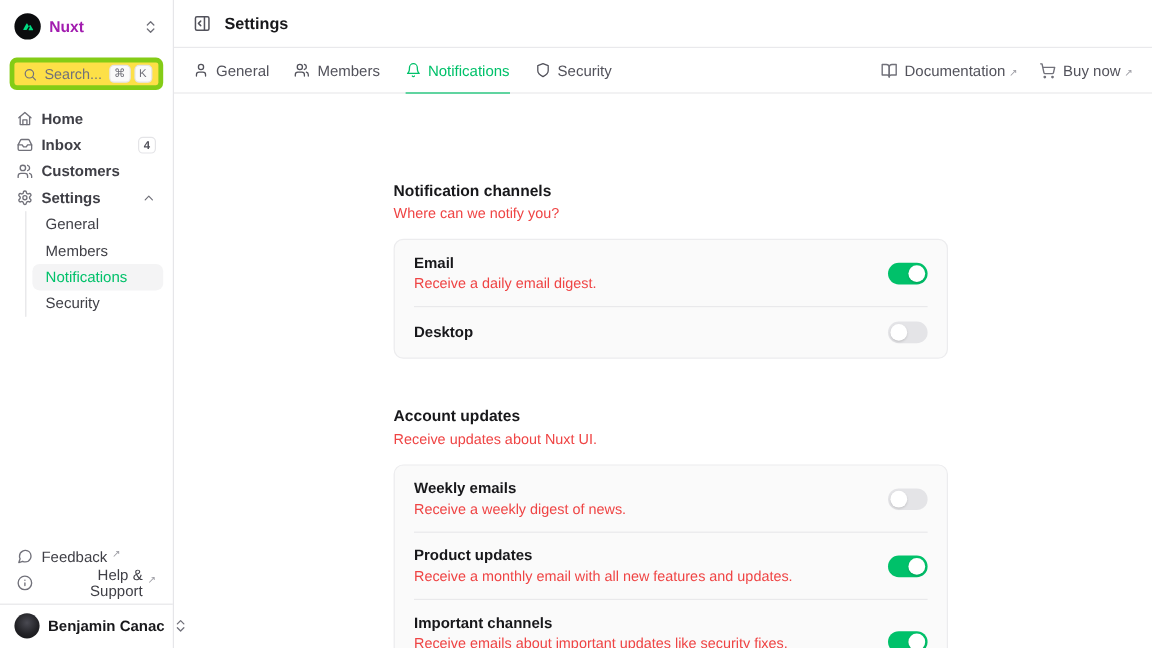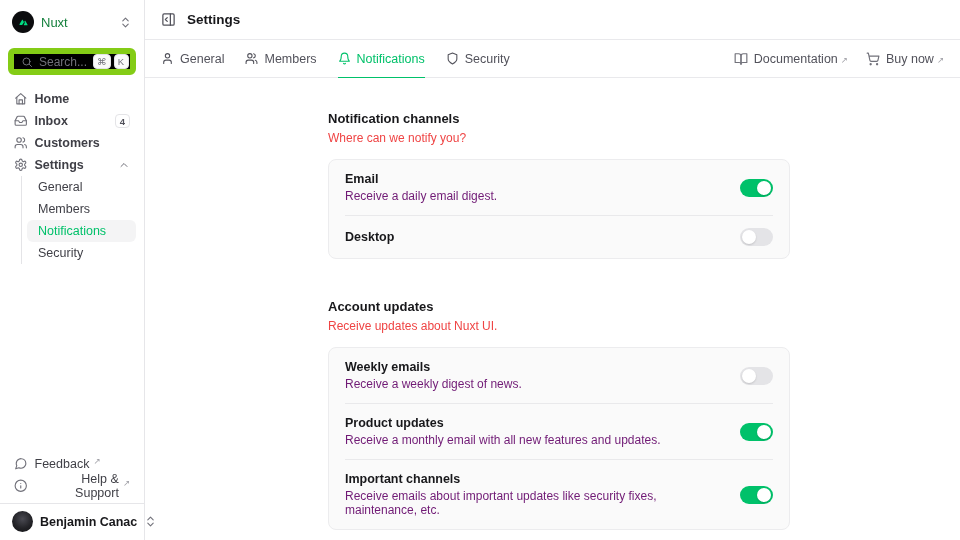--- a/index.html
+++ b/index.html
@@ -17,29 +17,29 @@
     border-right:1px solid #e6e6e9;
     display:flex; flex-direction:column;
     padding:8px 8px 0 8px; background:#fff;
   }
   .team-row { display:flex; align-items:center; gap:7px; padding:3px 4px; border-radius:6px; cursor:pointer; }
   .team-logo {
     width:22px; height:22px; border-radius:50%;
     background:#0b0c0e; display:flex; align-items:center; justify-content:center; flex-shrink:0;
   }
   .team-logo svg { width:12px; height:12px; }
-  .team-name { font-size:13px; font-weight:400; color:#15803d; flex:1; }
+  .team-name { font-size:13px; font-weight:700; color:#a21caf; flex:1; }
   .selector-icon { color:#71717a; display:flex; }
   .selector-icon svg { width:13px; height:13px; }
 
   .search-btn {
     margin-top:12px; height:27px;
-    border:6px solid #84cc16; border-radius:6px;
+    border:4px solid #84cc16; border-radius:6px;
     display:flex; align-items:center; gap:6px; padding:4px 7px;
-    color:#71717a; background:#000000; cursor:pointer;
+    color:#71717a; background:#fde047; cursor:pointer;
   }
   .search-btn svg { width:12px; height:12px; flex-shrink:0; }
   .search-text { font-size:12px; flex:1; color:#71717a; }
   .kbds { display:flex; gap:3px; }
   .kbd {
     font-size:9.5px; color:#71717a; background:#fafafa;
     border:1px solid #e4e4e7; border-radius:4px;
     min-width:15px; height:15px; padding:0 3px;
     display:flex; align-items:center; justify-content:center;
   }
@@ -117,30 +117,30 @@
     content:""; position:absolute; left:0; right:0; bottom:-1px;
     height:1.5px; background:#00c16a;
   }
   .tab-actions { margin-left:auto; display:flex; align-items:center; gap:18px; }
   .action-link { display:flex; align-items:center; gap:6px; font-size:12.5px; font-weight:500; color:#52525b; cursor:pointer; }
   .action-link svg { width:14px; height:14px; color:#71717a; }
 
   .content { flex:1; overflow:hidden; padding:33px 0 0 183px; }
   .section { width:462px; }
   .section + .section { margin-top:40px; }
-  .section-title { font-size:13px; font-weight:700; color:#18181b; }
+  .section-title { font-size:13px; font-weight:700; color:#18181b;margin-top:40px; }
   .section-desc { font-size:12px; color:#ef4444; margin-top:5px; }
   .card {
     margin-top:14px; background:#fafafa;
     border:1px solid #ececee; border-radius:8px;
   }
   .card-row { display:flex; align-items:center; justify-content:space-between; padding:12px 16px; gap:16px; }
   .row-divider { height:1px; background:#e9e9eb; margin:0 16px; }
   .row-label { font-size:12.5px; font-weight:600; color:#18181b; }
-  .row-desc { font-size:12px; color:#701a75; margin-top:3px; }
+  .row-desc { font-size:12px; color:#ef4444; margin-top:3px; }
   .toggle {
     width:33px; height:18px; border-radius:9px; background:#e4e4e7;
     position:relative; flex-shrink:0; cursor:pointer;
   }
   .toggle.on { background:#00c16a; }
   .toggle .knob {
     position:absolute; top:2px; left:2px; width:14px; height:14px;
     border-radius:50%; background:#fff; box-shadow:0 1px 2px rgba(0,0,0,.15);
   }
   .toggle.on .knob { left:auto; right:2px; }

